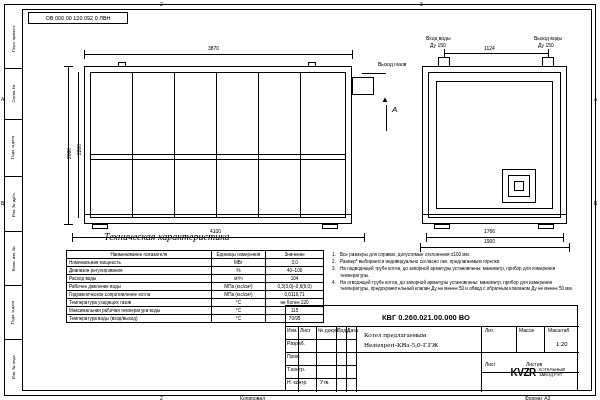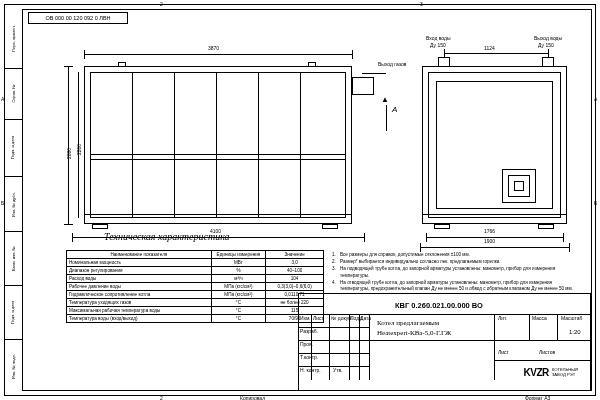--- a/index.html
+++ b/index.html
@@ -5,21 +5,21 @@
   html,body{margin:0;padding:0;}
   body{width:600px;height:400px;background:#ffffff;font-family:"Liberation Sans",sans-serif;color:#000;overflow:hidden;}
   .sheet{position:relative;width:600px;height:400px;box-sizing:border-box;}
   .frame-outer{position:absolute;left:4px;top:4px;width:592px;height:392px;border:1px solid #000;box-sizing:border-box;}
   .frame-inner{position:absolute;left:22px;top:9px;width:570px;height:382px;border:1.4px solid #000;box-sizing:border-box;}
   .lcolwrap{position:absolute;left:4px;width:18px;display:flex;align-items:center;justify-content:center;}
 
   .edge-num{position:absolute;font-size:5px;}
 
   
-  .stamp{position:absolute;right:9px;bottom:9px;width:293px;height:98px;border:1.4px solid #000;box-sizing:border-box;}
+  .stamp{position:absolute;right:22px;bottom:9px;width:293px;height:86px;border:1.4px solid #000;box-sizing:border-box;}
   .line{position:absolute;background:#000;}
   .t{position:absolute;font-size:5px;line-height:1.05;}
   .tb{position:absolute;font-size:7.5px;font-weight:bold;}
 
   
   .dwg{position:absolute;left:22px;top:9px;width:570px;height:382px;}
   .bx{position:absolute;border:1px solid #000;box-sizing:border-box;}
   .bx2{position:absolute;border:1.3px solid #000;box-sizing:border-box;}
   .thin{position:absolute;background:#000;height:1px;}
   .vthin{position:absolute;background:#000;width:1px;}

